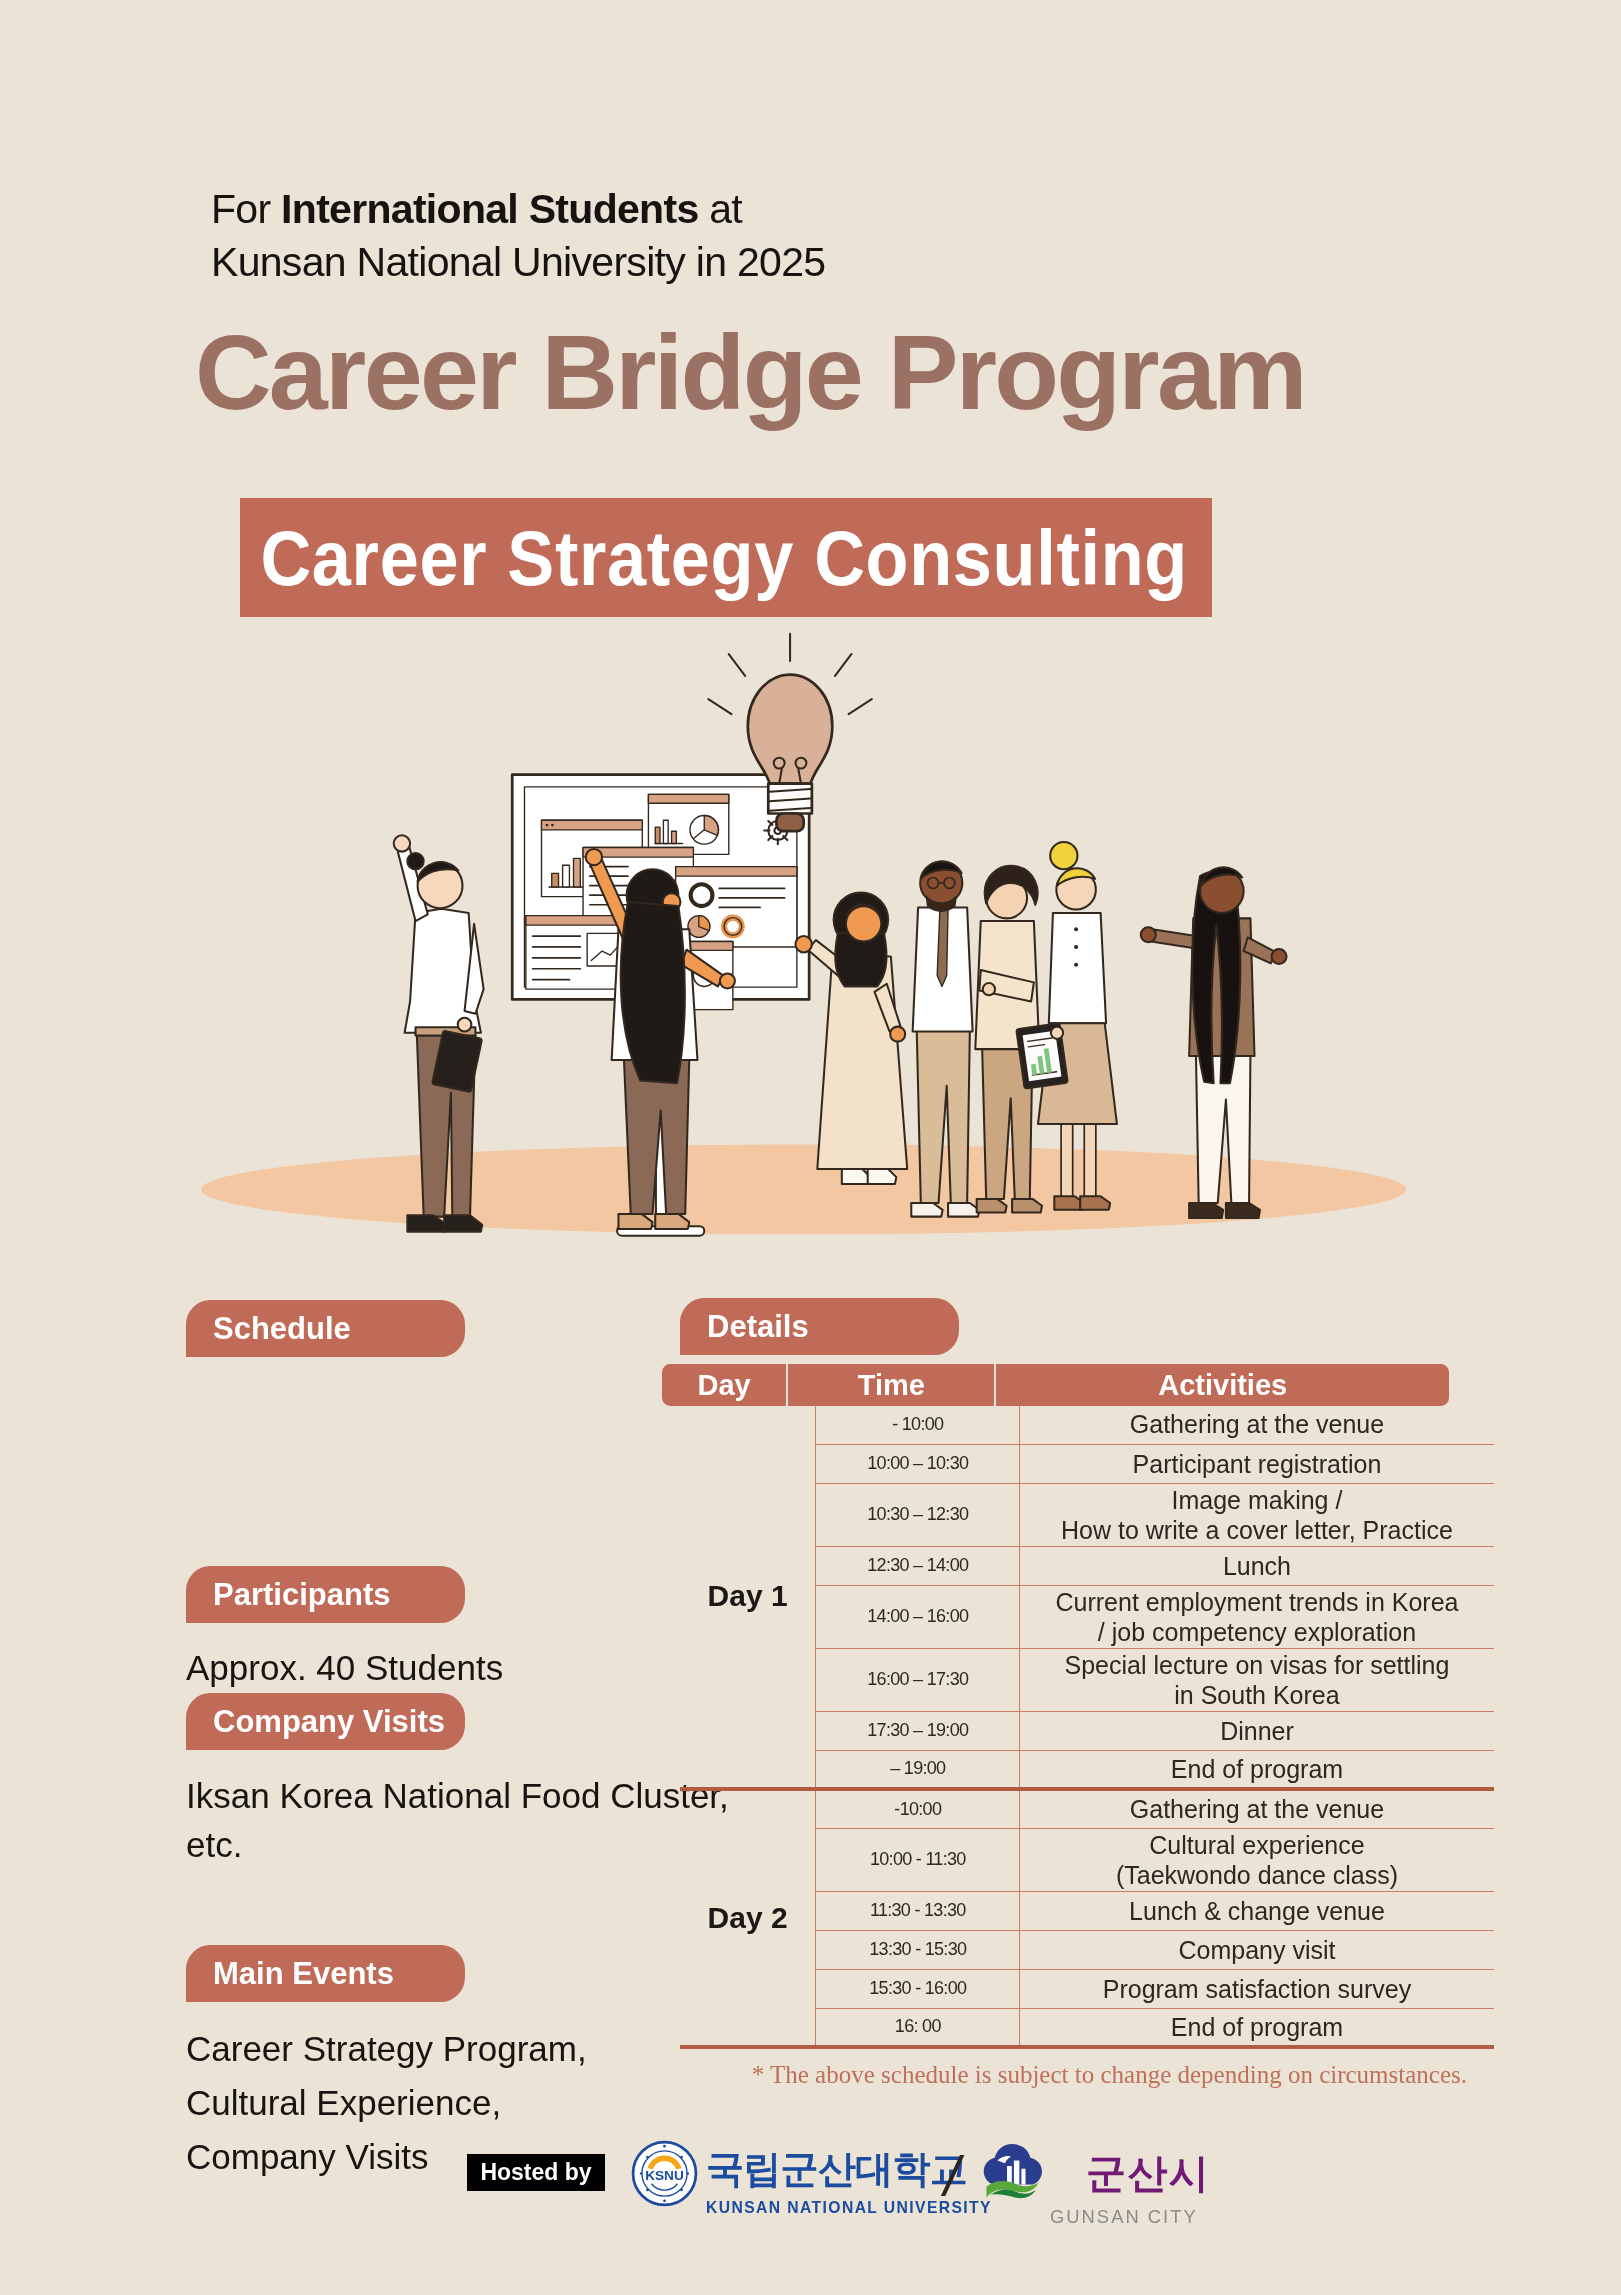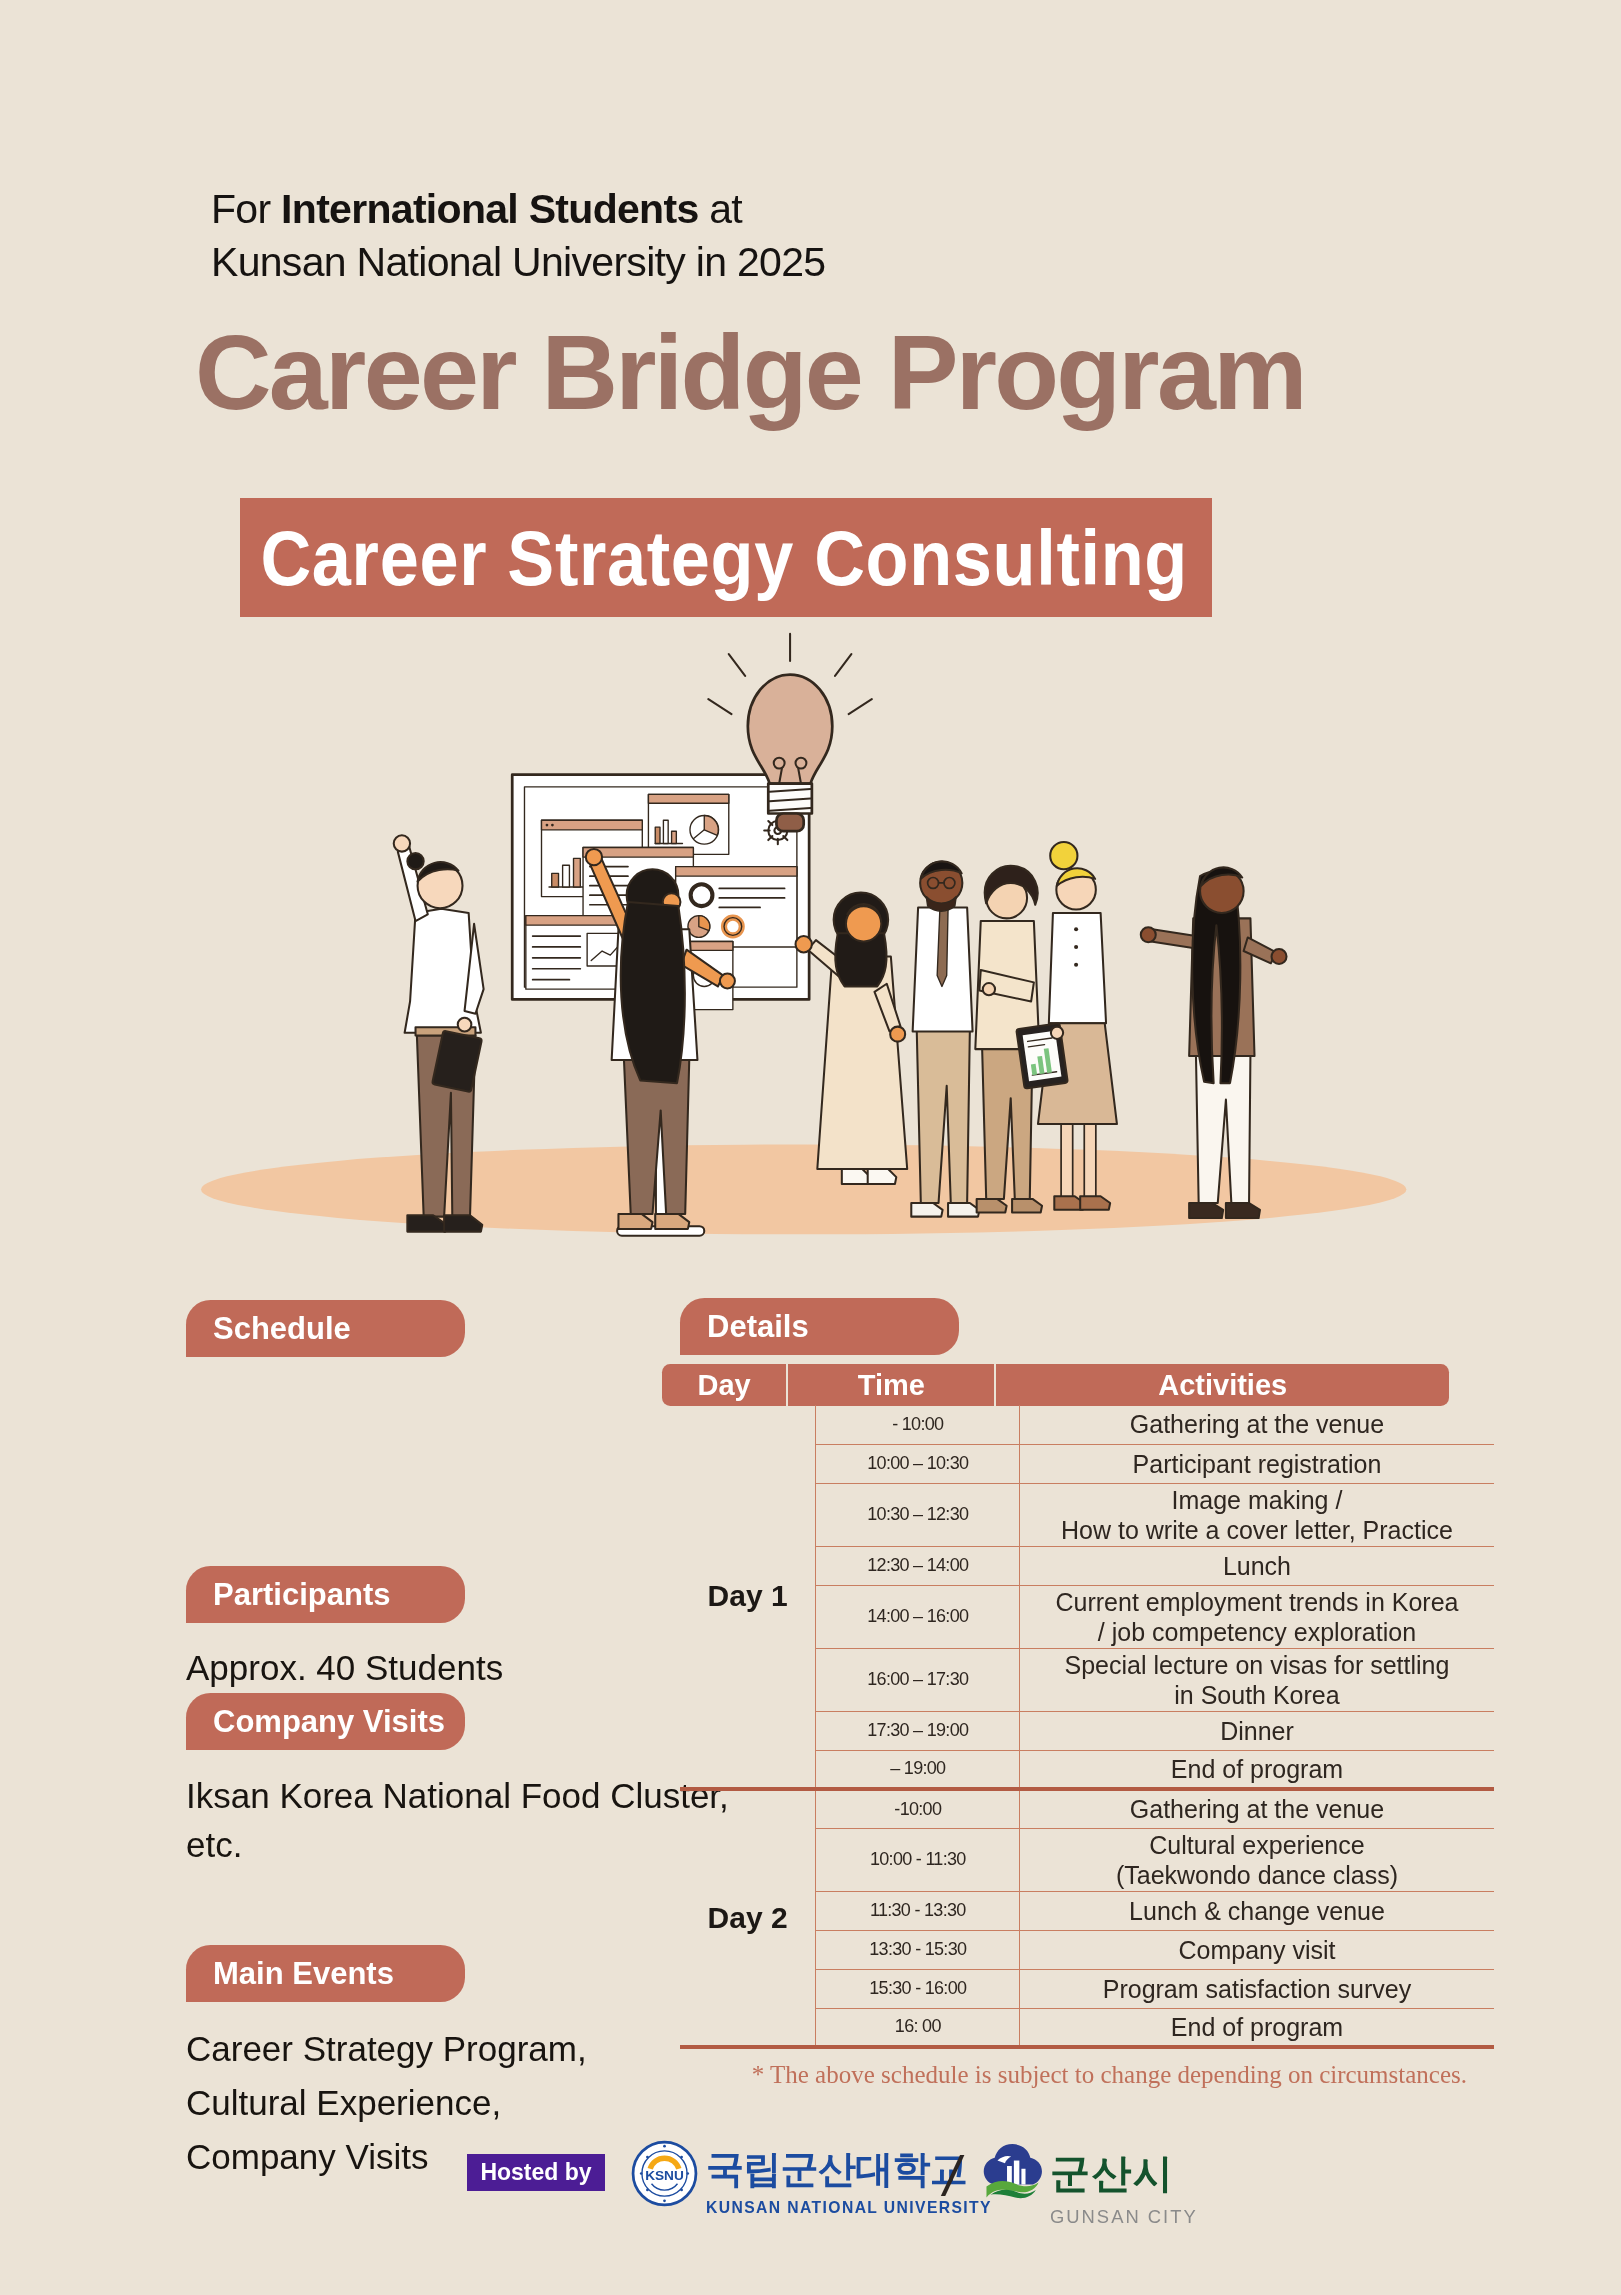--- a/index.html
+++ b/index.html
@@ -57,31 +57,31 @@
   .schedule-table tr.double{height:63px;}
   td.day{width:127px;border-right:1.4px solid #C97E61;font-size:30px;font-weight:700;color:#1C1815;}
   td.time{width:195px;border-right:1.4px solid #C97E61;font-size:18px;letter-spacing:-0.7px;}
   td.act{width:465px;font-size:25px;line-height:1.2;white-space:pre-line;}
   .footnote{
     position:absolute;left:680px;top:2061px;width:787px;text-align:right;
     font-family:"Liberation Serif",serif;font-size:25px;color:#C0705A;
   }
   
   .hosted{
-    position:absolute;left:467px;top:2154px;width:138px;height:37px;background:#4c1d95;
+    position:absolute;left:467px;top:2154px;width:138px;height:37px;background:#000000;
     color:#fff;font-size:23px;font-weight:700;display:flex;align-items:center;justify-content:center;
   }
   .ksnu-seal{position:absolute;left:631px;top:2140px;}
   .ksnu-name{position:absolute;left:706px;top:2144px;color:#1C4CA0;}
   .ksnu-ko{font-size:38px;font-weight:700;letter-spacing:-0.7px;white-space:nowrap;}
   .ksnu-en{font-size:15.7px;font-weight:700;letter-spacing:1.4px;margin-top:4.1px;white-space:nowrap;}
   .slash{position:absolute;left:944px;top:2143px;font-size:56px;font-style:italic;color:#2B2420;}
   .gunsan-mark{position:absolute;left:981px;top:2140px;}
   .gunsan-name{position:absolute;left:1050px;top:2146px;}
-  .gunsan-ko{font-size:40px;font-weight:700;color:#14532d;letter-spacing:1.4px;white-space:nowrap;}
+  .gunsan-ko{font-size:40px;font-weight:700;color:#701a75;letter-spacing:1.4px;white-space:nowrap;margin-left:36px;}
   .gunsan-en{font-size:18.4px;color:#8A8A8A;letter-spacing:2px;margin-top:5.4px;white-space:nowrap;}
 </style>
 </head>
 <body>
 
 <div id="poster">
 
   <div class="eyebrow">
     <div><span>For </span><b>International Students</b><span> at</span></div>
     <div>Kunsan National University in 2025</div>

